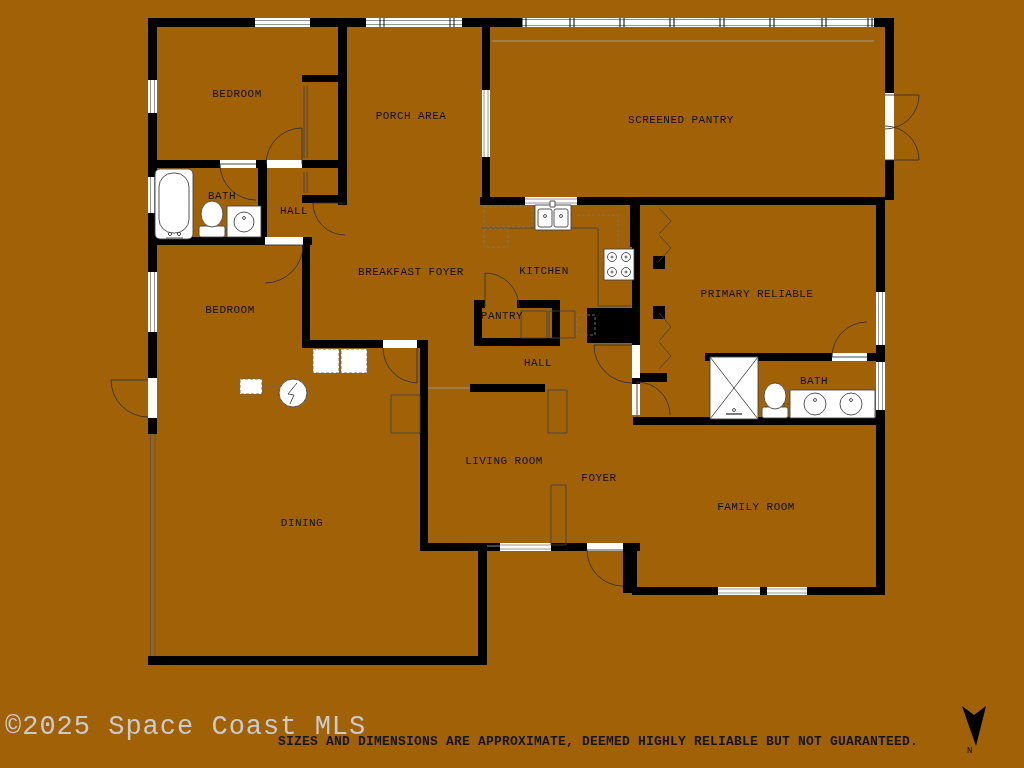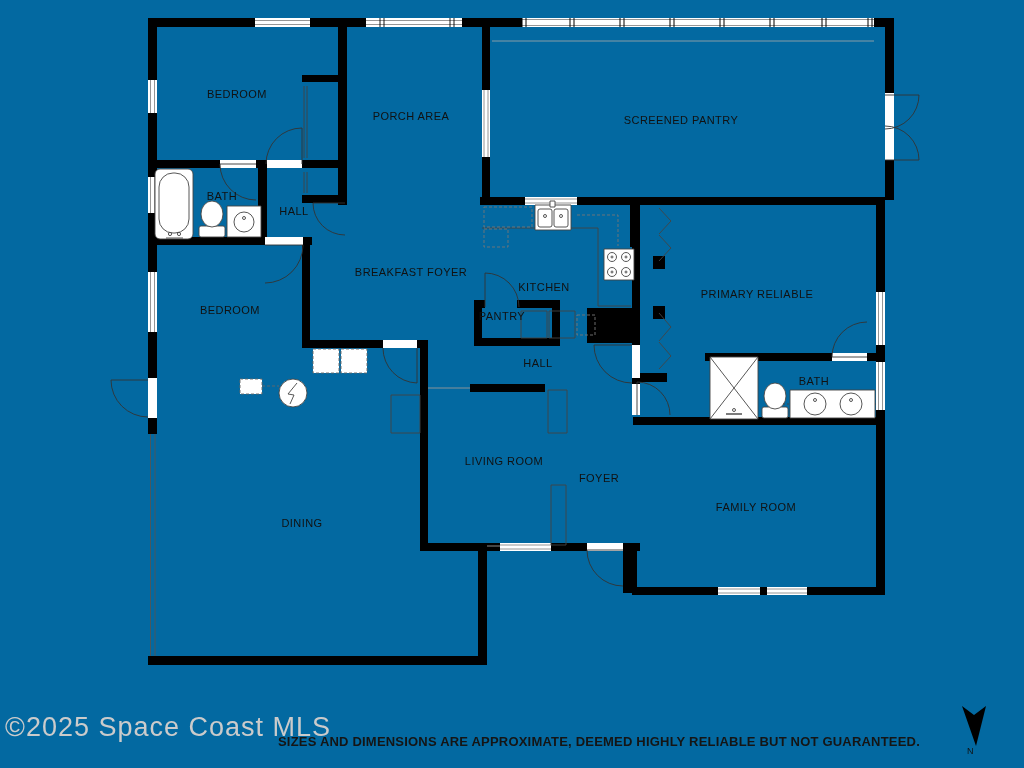--- a/index.html
+++ b/index.html
@@ -1,17 +1,17 @@
 <!DOCTYPE html>
 <html><head>
 <meta charset="utf-8">
 <style>
   html,body{margin:0;padding:0;background:#ffffff;}
-  #stage{position:relative;width:1024px;height:768px;background:#0369a1;overflow:hidden;
-         font-family:Liberation Sans, sans-serif;}
+  #stage{position:relative;width:1024px;height:768px;background:#a16207;overflow:hidden;
+         font-family:Liberation Mono, monospace;}
   #plan-svg{position:absolute;left:0;top:0;}
   .rlabel{position:absolute;transform:translate(-50%,-50%);font-size:11px;letter-spacing:.45px;
           color:#111;white-space:nowrap;pointer-events:none;}
   .watermark{position:absolute;left:5px;top:712px;font-size:27px;letter-spacing:1px;
              color:#cbcbcb;pointer-events:none;text-align:center;}
   .disclaimer{position:absolute;left:278px;top:734px;font-size:13px;font-weight:600;
               letter-spacing:.2px;color:#151515;pointer-events:none;}
   .north-label{position:absolute;left:967px;top:746px;font-size:9px;color:#111;pointer-events:none;}
   svg *{vector-effect:non-scaling-stroke;}
 </style>
@@ -319,21 +319,21 @@
     <path d="M962,706 L974,715 L986,706 L976,746 Z" fill="#000"></path>
   </g>
 </svg>
 
   <div class="rlabel" style="left:237px;top:94px">BEDROOM</div>
   <div class="rlabel" style="left:411px;top:116px">PORCH AREA</div>
   <div class="rlabel" style="left:681px;top:120px">SCREENED PANTRY</div>
   <div class="rlabel" style="left:222px;top:196px">BATH</div>
   <div class="rlabel" style="left:294px;top:211px">HALL</div>
   <div class="rlabel" style="left:411px;top:272px">BREAKFAST FOYER</div>
-  <div class="rlabel" style="left:544px;top:287px">KITCHEN</div>
+  <div class="rlabel" style="left:544px;top:271px">KITCHEN</div>
   <div class="rlabel" style="left:757px;top:294px">PRIMARY RELIABLE</div>
   <div class="rlabel" style="left:230px;top:310px">BEDROOM</div>
   <div class="rlabel" style="left:502px;top:316px">PANTRY</div>
   <div class="rlabel" style="left:538px;top:363px">HALL</div>
   <div class="rlabel" style="left:814px;top:381px">BATH</div>
   <div class="rlabel" style="left:504px;top:461px">LIVING ROOM</div>
   <div class="rlabel" style="left:599px;top:478px">FOYER</div>
   <div class="rlabel" style="left:302px;top:523px">DINING</div>
   <div class="rlabel" style="left:756px;top:507px">FAMILY ROOM</div>
 

